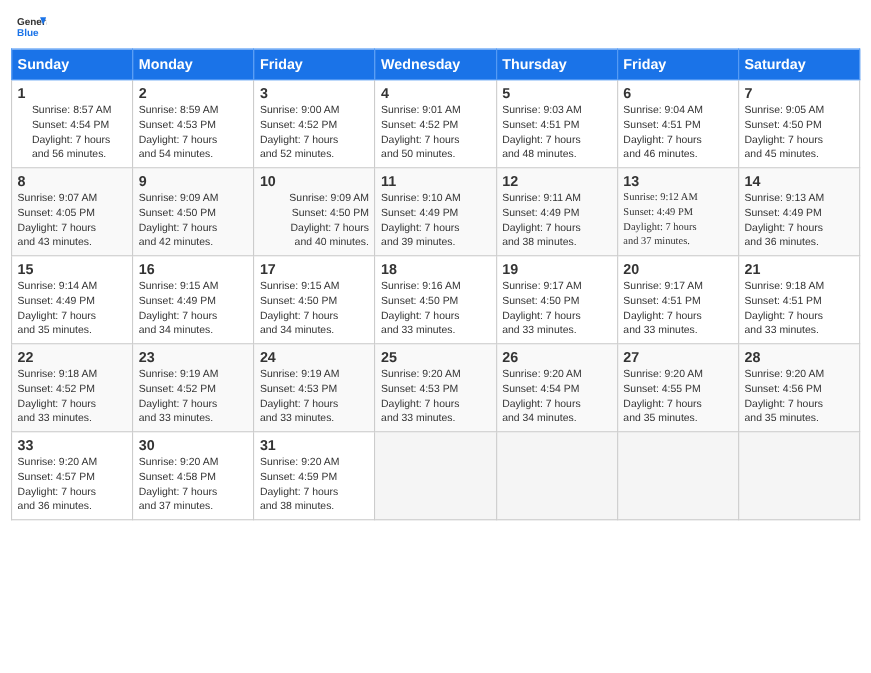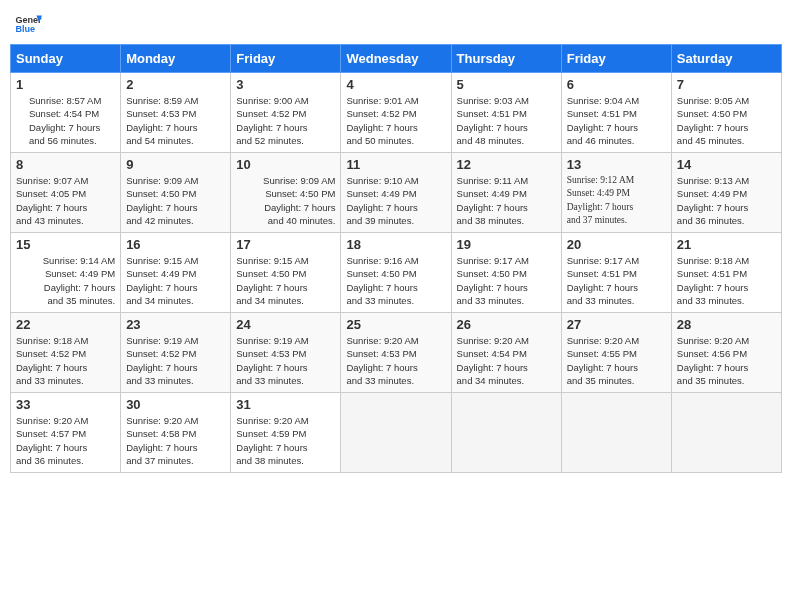--- a/index.html
+++ b/index.html
@@ -209,21 +209,21 @@
           <span class="day-num">14</span>
           <div class="day-info" style="white-space: pre-line;">Sunrise: 9:13 AM
 Sunset: 4:49 PM
 Daylight: 7 hours
 and 36 minutes.</div>
         </td>
       </tr>
       <tr>
         <td>
           <span class="day-num">15</span>
-          <div class="day-info" style="white-space: pre-line; text-align: right;">Sunrise: 9:14 AM
+          <div class="day-info" style="white-space: pre-line;">Sunrise: 9:14 AM
 Sunset: 4:49 PM
 Daylight: 7 hours
 and 35 minutes.</div>
         </td>
         <td>
           <span class="day-num">16</span>
           <div class="day-info" style="white-space: pre-line;">Sunrise: 9:15 AM
 Sunset: 4:49 PM
 Daylight: 7 hours
 and 34 minutes.</div>

